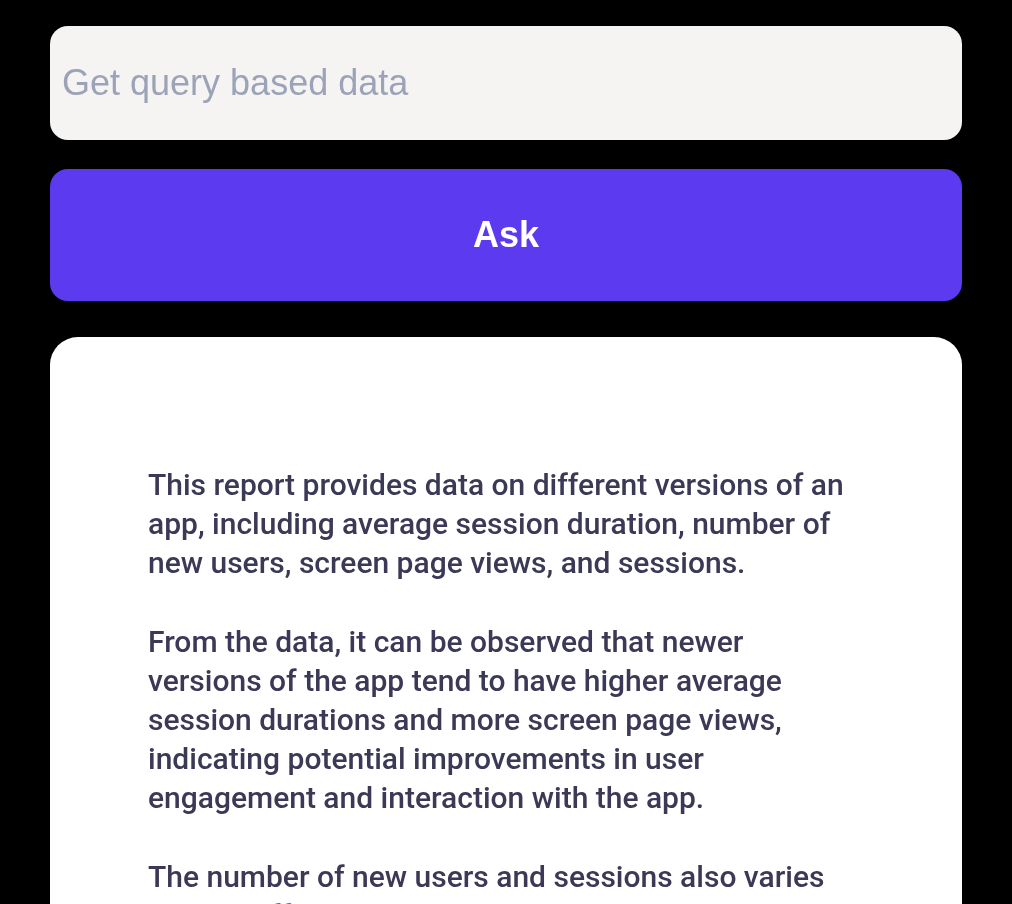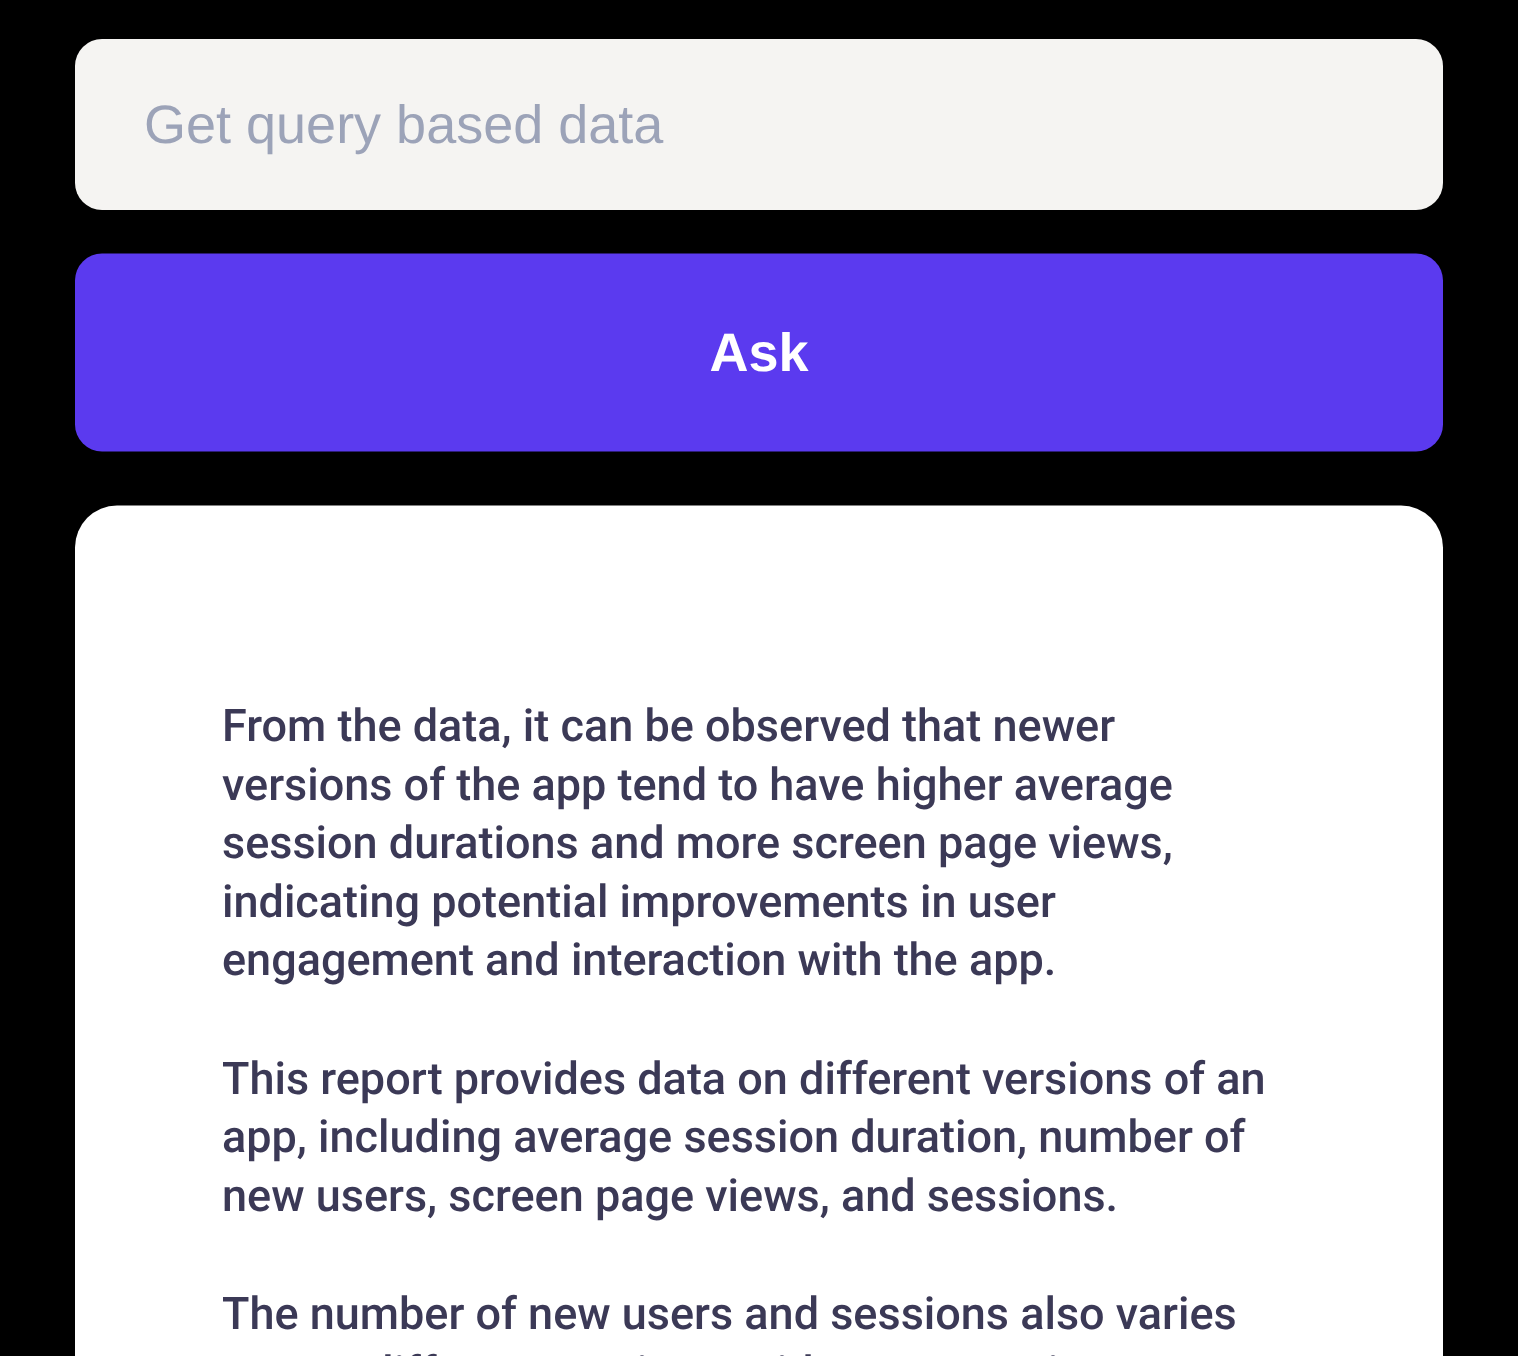--- a/index.html
+++ b/index.html
@@ -21,21 +21,21 @@
     }
     
     .search-input {
       width: 100%;
       height: 114px;
       background-color: #f5f4f2;
       border: none;
       border-radius: 18px;
       font-size: 36px;
       color: #9ca3b8;
-      padding: 0 46px;
+      padding: 0 12px;
       font-weight: 400;
       outline: none;
     }
     
     .search-input::placeholder {
       color: #9ca3b8;
     }
     
     .ask-button {
       width: 100%;
@@ -69,19 +69,19 @@
   </style>
 </head>
 <body>
 
 <div class="container">
   <input type="text" class="search-input" placeholder="Get query based data" style="">
   
   <button class="ask-button">Ask</button>
   
   <div class="content-card">
+    <p class="content-paragraph">This report provides data on different versions of an app, including average session duration, number of new users, screen page views, and sessions.</p>
+
     <p class="content-paragraph">From the data, it can be observed that newer versions of the app tend to have higher average session durations and more screen page views, indicating potential improvements in user engagement and interaction with the app.</p>
-
-    <p class="content-paragraph">This report provides data on different versions of an app, including average session duration, number of new users, screen page views, and sessions.</p>
 
     <p class="content-paragraph">The number of new users and sessions also varies across different versions, with some versions</p>
   </div>
 </div>
 
 </body></html>

